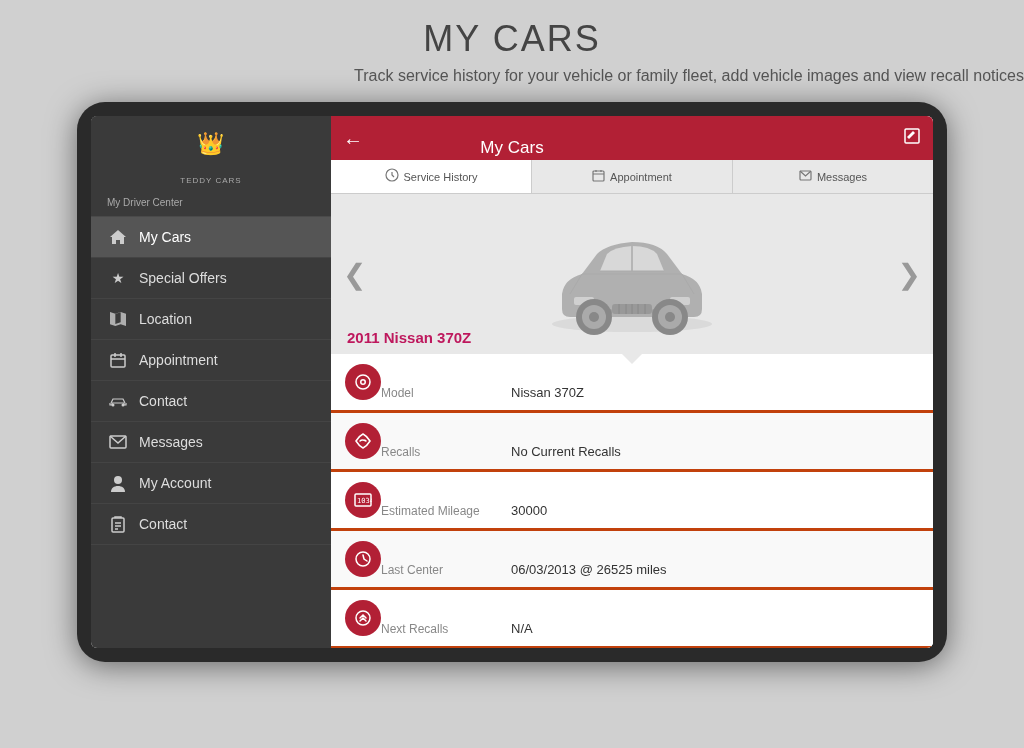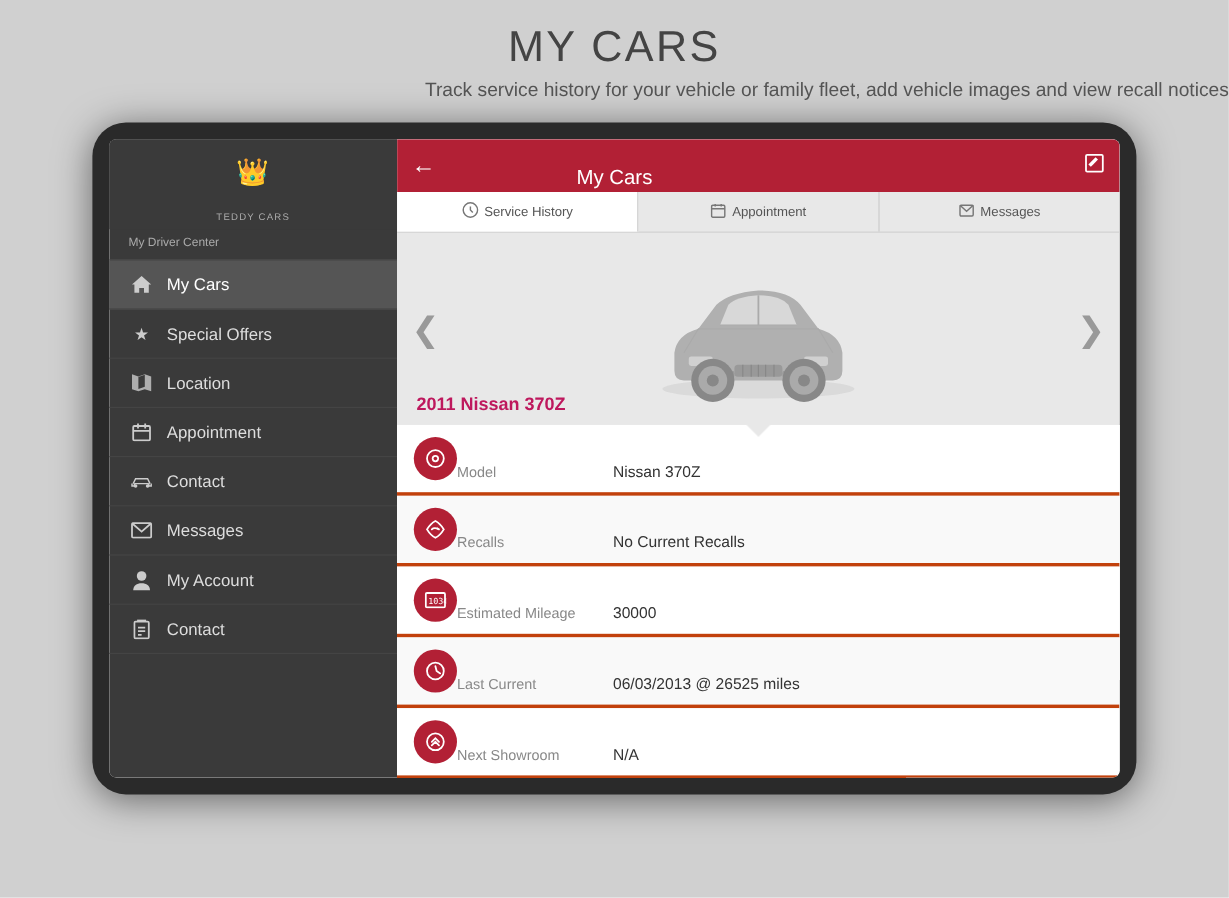--- a/index.html
+++ b/index.html
@@ -469,33 +469,33 @@
           <span class="detail-value">30000</span>
         </div>
 
         <div class="detail-row">
           <div class="detail-icon">
             <svg width="18" height="18" viewBox="0 0 18 18" fill="none">
                 <circle cx="9" cy="9" r="7" stroke="#fff" stroke-width="1.5"></circle>
                 <path d="M9 5 L10 9 13 11" stroke="#fff" stroke-width="1.5" stroke-linecap="round"></path>
               </svg>
           </div>
-          <span class="detail-label">Last Current</span>
+          <span class="detail-label">Last Center</span>
           <span class="detail-value">06/03/2013 @ 26525 miles</span>
         </div>
 
         <div class="detail-row">
           <div class="detail-icon">
             <svg width="18" height="18" viewBox="0 0 18 18" fill="none">
                 <circle cx="9" cy="9" r="7" stroke="#fff" stroke-width="1.5"></circle>
                 <path d="M6 9 L9 6 L12 9" stroke="#fff" stroke-width="1.5" stroke-linecap="round" fill="none"></path>
                 <path d="M6 12 L9 9 L12 12" stroke="#fff" stroke-width="1.5" stroke-linecap="round" fill="none"></path>
               </svg>
           </div>
-          <span class="detail-label">Next Showroom</span>
+          <span class="detail-label">Next Recalls</span>
           <span class="detail-value">N/A</span>
         </div>
 
       </div>
     </div>
 
   </div>
 </div>
 
 </body></html>

